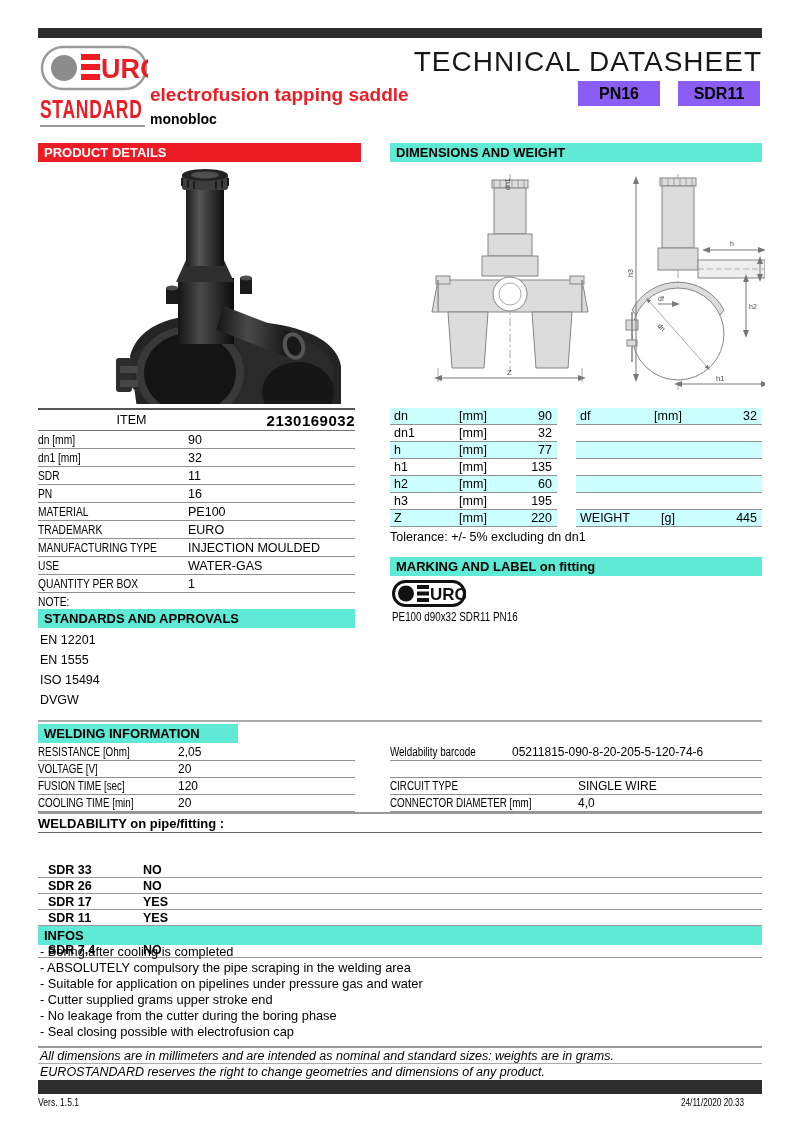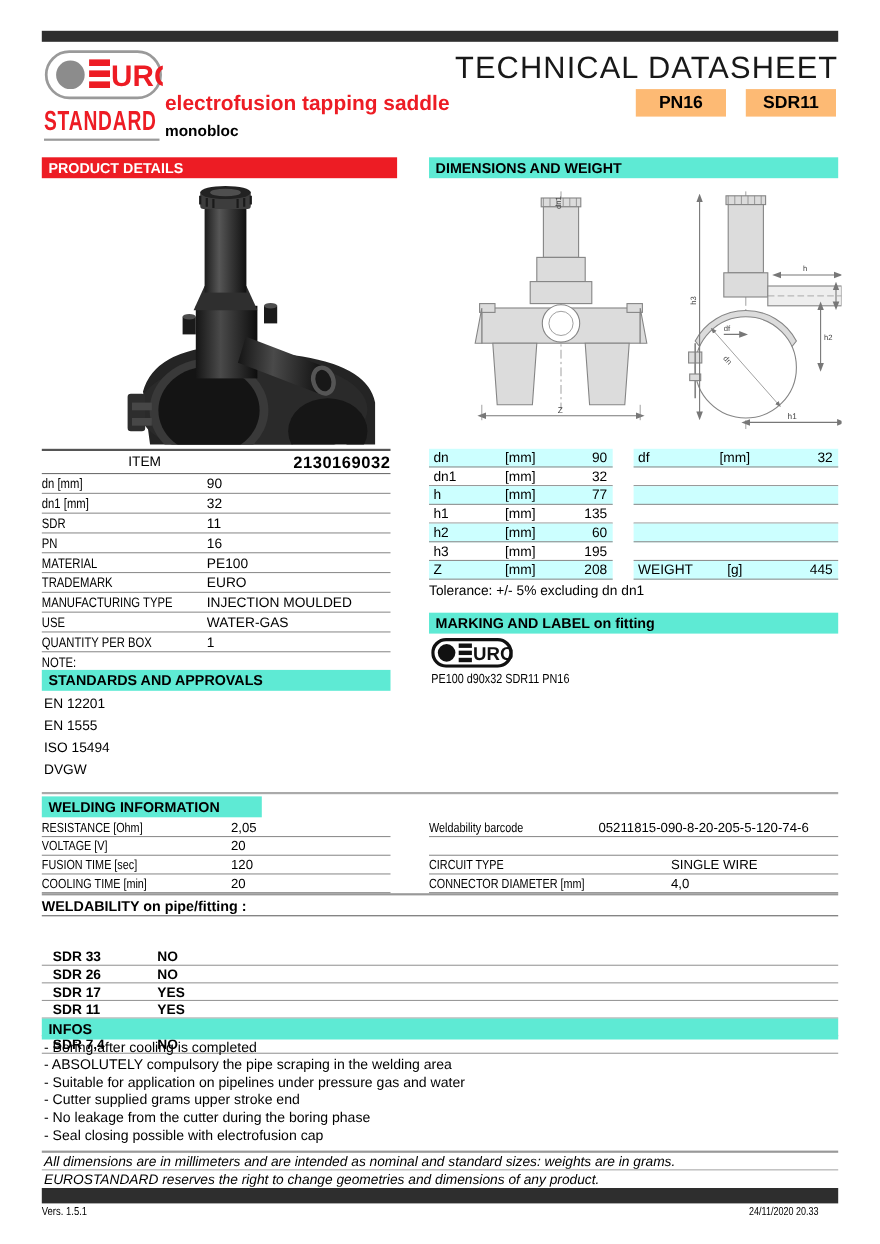--- a/index.html
+++ b/index.html
@@ -13,21 +13,21 @@
   .bottom-bar{left:38px;top:1080px;width:724px;height:14px;background:#2e2e2e;}
 
   .logo-block{left:40px;top:45px;width:108px;}
   .logo-standard{color:#ED1C24;font-weight:bold;font-size:25px;letter-spacing:1px;
                  transform:scaleX(.70);transform-origin:0 50%;line-height:25px;}
   .logo-underline{width:105px;height:0;border-bottom:2px solid #9a9a9a;margin-top:3px;}
 
   .ds-title{top:46px;right:38px;font-size:28px;letter-spacing:1px;color:#181818;}
   .product-title{left:150px;top:84px;font-size:19px;font-weight:bold;color:#ED1C24;}
   .product-subtitle{left:150px;top:111px;font-size:14px;font-weight:bold;}
-  .badge{top:81px;width:82px;height:25px;background:#fdba74;font-size:16px;font-weight:bold;
+  .badge{top:81px;width:82px;height:25px;background:#8b5cf6;font-size:16px;font-weight:bold;
          display:flex;align-items:center;justify-content:center;}
   .badge-pn{left:578px;} .badge-sdr{left:678px;}
 
   .secbar{height:19px;font-size:13px;font-weight:bold;line-height:19px;padding-left:6px;box-sizing:border-box;}
   .secbar.red{background:#ED1C24;color:#fff;}
   .secbar.grey{background:#5eead4;color:#000;}
   .bar-pd{left:38px;top:143px;width:323px;}
   .bar-dims{left:390px;top:143px;width:372px;}
   .bar-marking{left:390px;top:557px;width:372px;}
   .bar-standards{left:38px;top:609px;width:317px;}
@@ -60,21 +60,21 @@
   .dims .c3{flex:1;text-align:right;padding-right:5px;}
   .tolerance{left:390px;top:530px;font-size:12.5px;}
 
   .marking-logo{left:392px;top:580px;}
   .marking-text{left:392px;top:610px;font-size:12px;}
 
   .standards-list{left:40px;top:630px;font-size:12.5px;line-height:20px;}
 
   .welding-rule{left:38px;top:720px;width:724px;height:2px;background:#aaa;}
   .weld{top:744px;font-size:12px;}
-  .weld .trow{height:17px;gap:32px;}
+  .weld .trow{height:17px;}
   .weld-left{left:38px;width:317px;}
   .weld-left .lbl{width:140px;}
   .weld-right{left:390px;width:372px;}
   .weld-right .lbl{width:122px;}
   .weld-right .trow:nth-child(n+3) .lbl{width:188px;}
   .weld .val{flex:1;}
 
   .weldability-hdr{left:38px;top:812px;width:724px;height:18px;border-top:2px solid #999;
        border-bottom:1px solid #666;font-size:13px;font-weight:bold;display:flex;align-items:center;}
   .sdr-table{left:38px;top:830px;width:724px;font-size:12.5px;font-weight:bold;margin-top:32px;}
@@ -324,21 +324,21 @@
 
     <div class="trow">
       <div class="cell c1"><span>h3</span></div>
       <div class="cell c2"><span>[mm]</span></div>
       <div class="cell c3"><span>195</span></div>
     </div>
 
     <div class="trow">
       <div class="cell c1"><span>Z</span></div>
       <div class="cell c2"><span>[mm]</span></div>
-      <div class="cell c3"><span>208</span></div>
+      <div class="cell c3"><span>220</span></div>
     </div>
   </div>
   <div class="abs dims dims-right">
     <div class="trow">
       <div class="cell c1"><span>df</span></div>
       <div class="cell c2"><span>[mm]</span></div>
       <div class="cell c3"><span>32</span></div>
     </div>
 
     <div class="trow">

